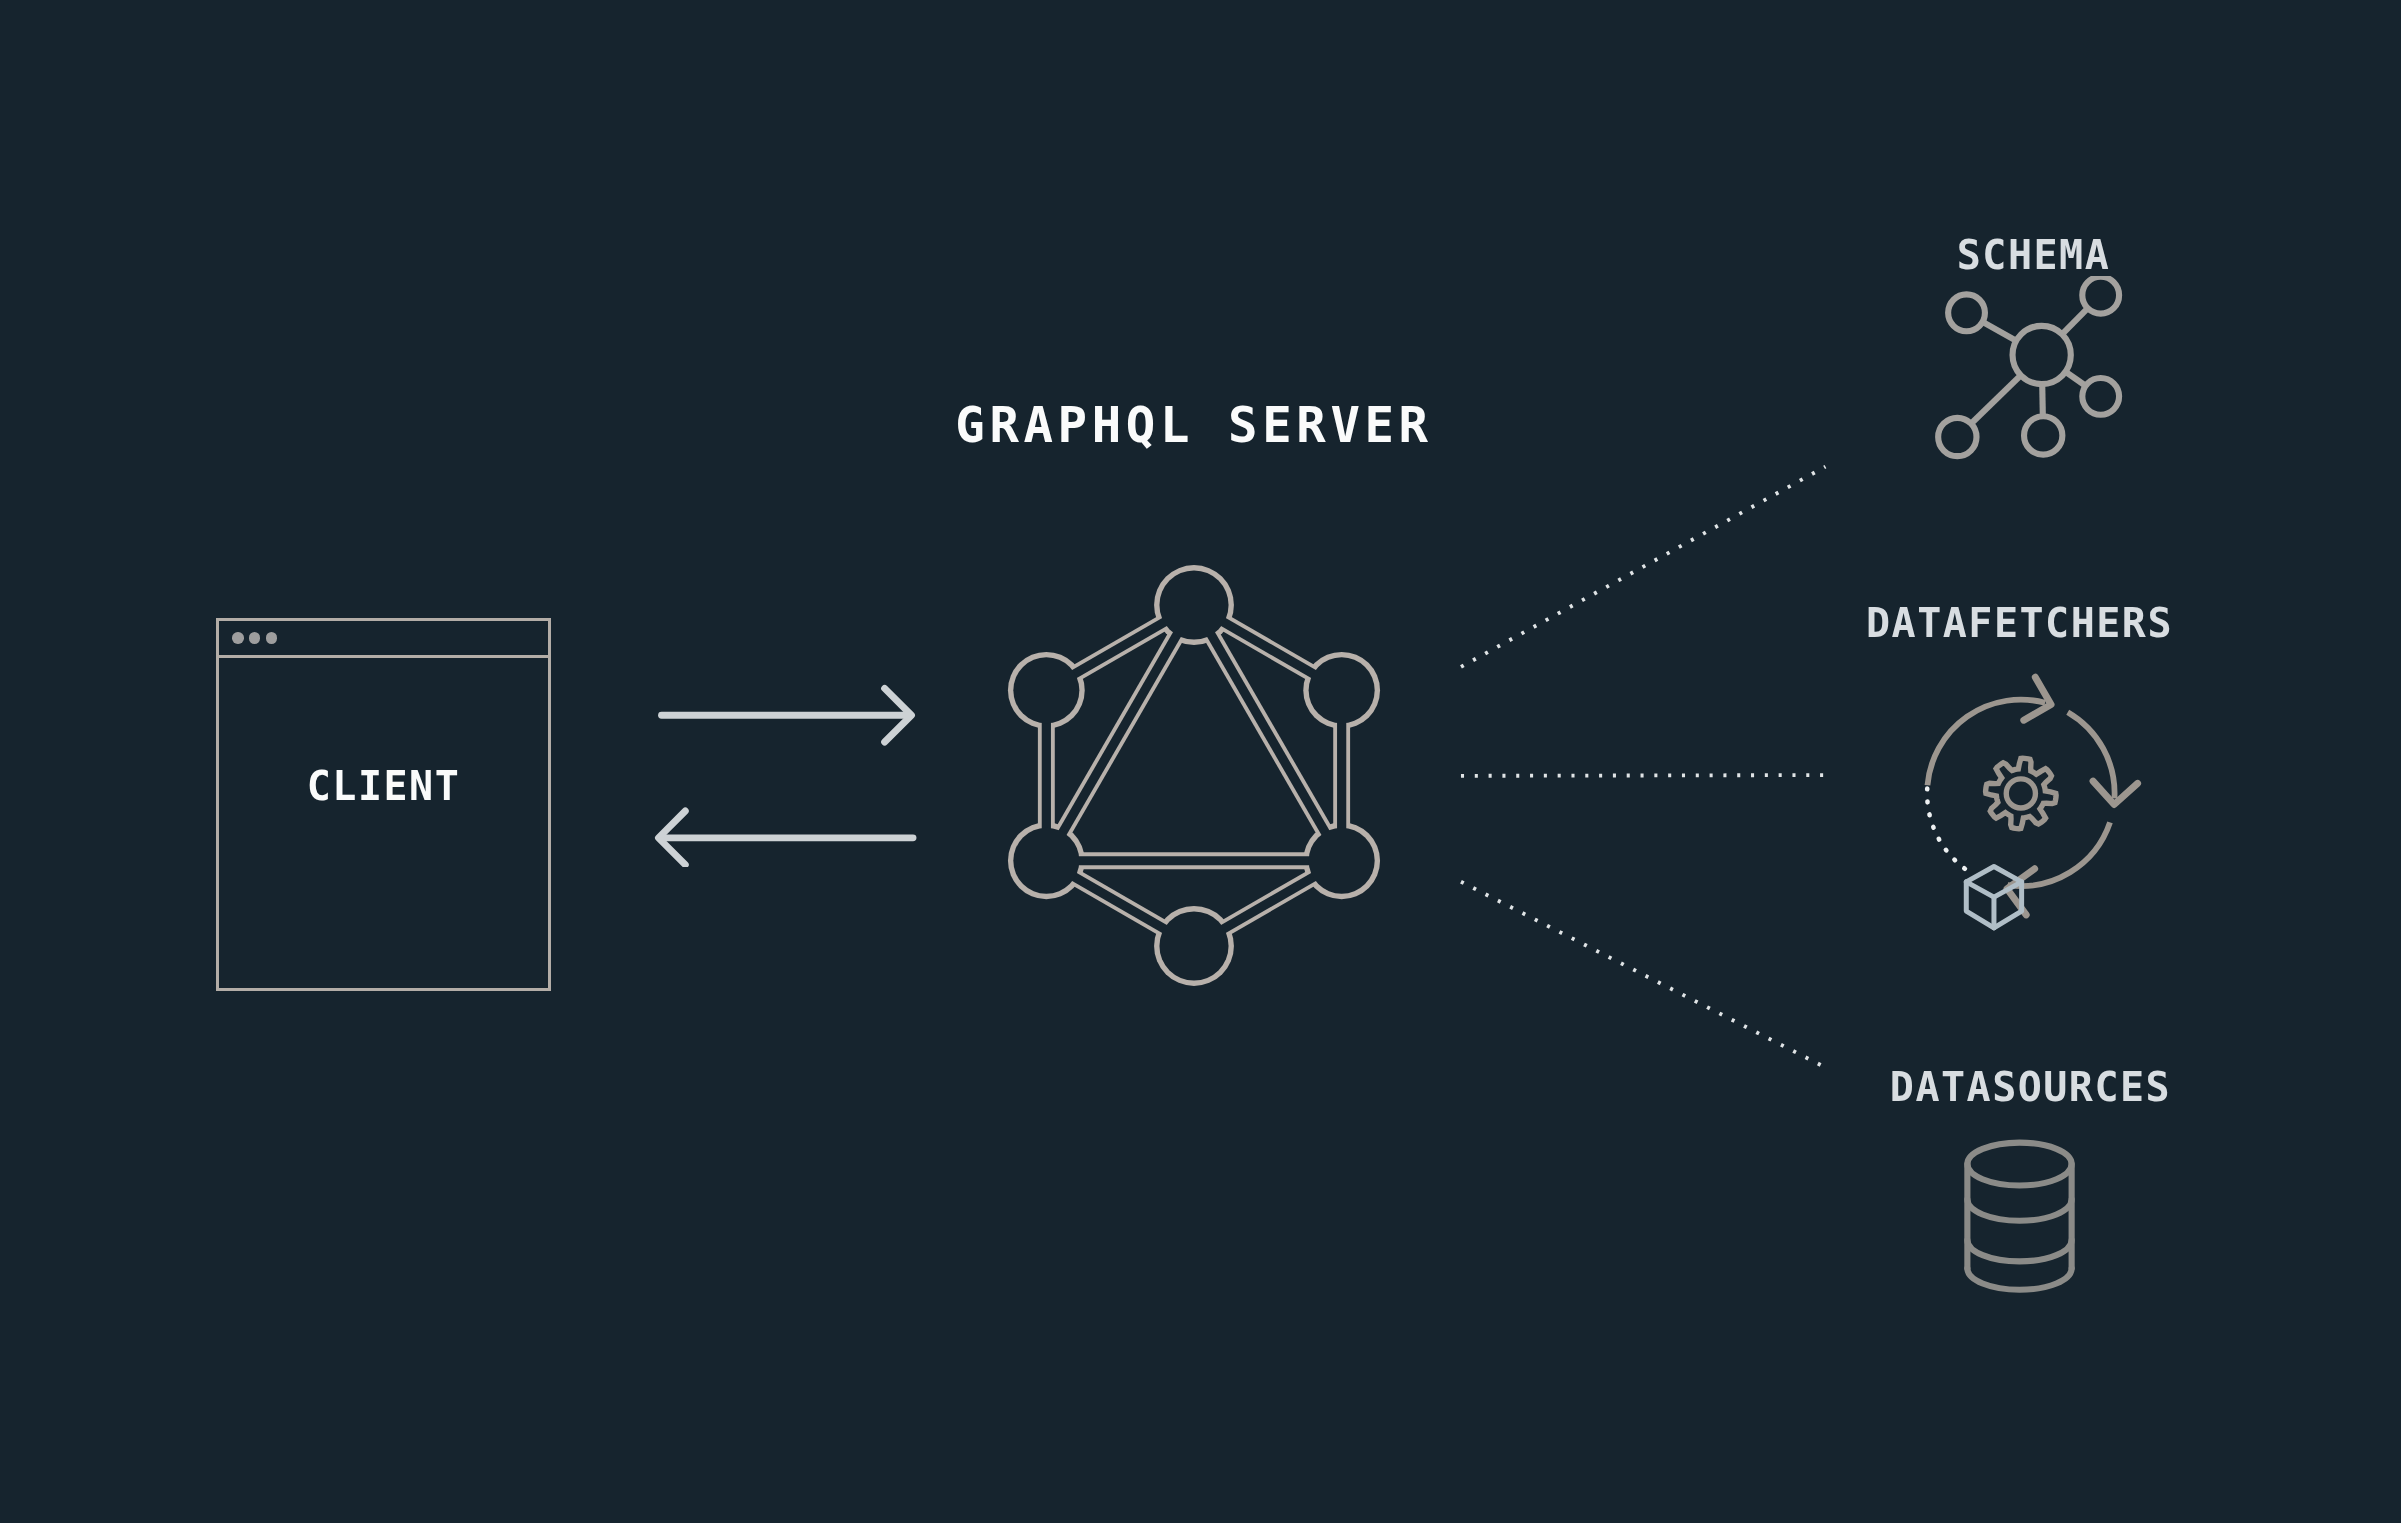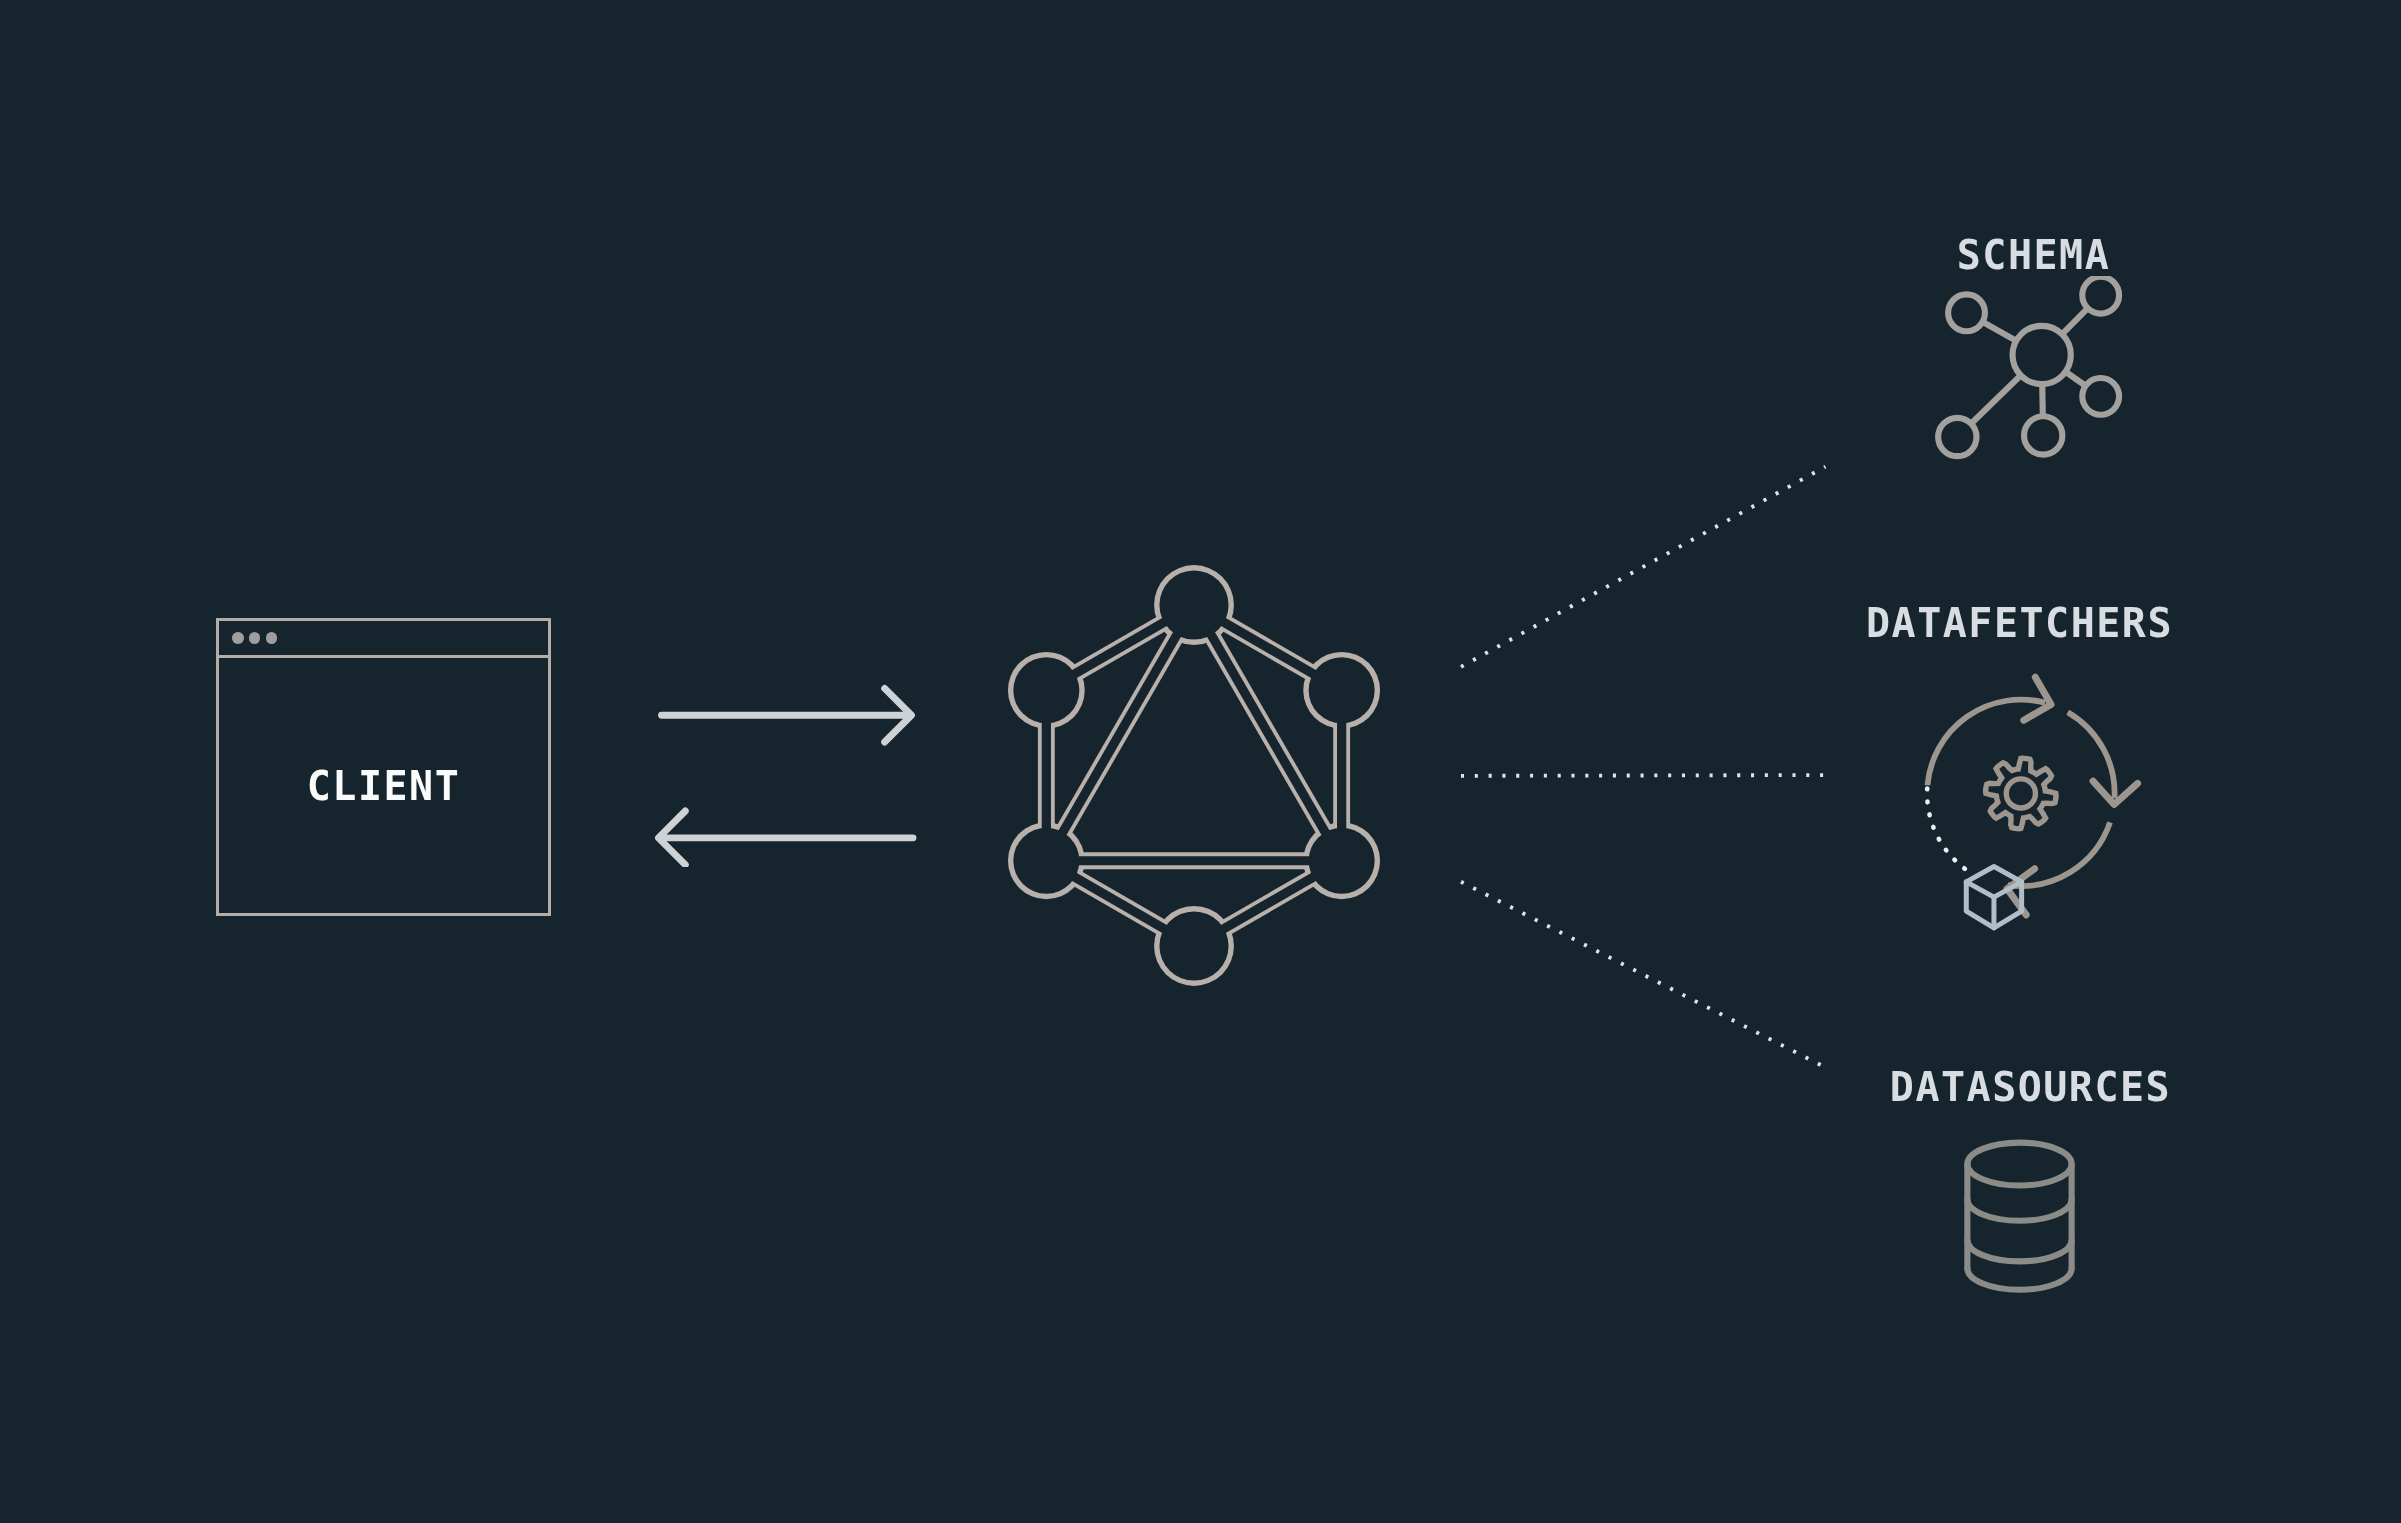--- a/index.html
+++ b/index.html
@@ -20,21 +20,21 @@
   *{margin:0;padding:0;box-sizing:border-box;}
   html,body{background:var(--background);}
   body{
     width:2401px;height:1523px;position:relative;overflow:hidden;
     font-family:"DejaVu Sans Mono","Liberation Mono",monospace;
   }
   .abs{position:absolute;}
 
   
   .client-window{
-    left:216px;top:618px;width:335px;height:298px;
+    left:216px;top:618px;width:335px;height:373px;
     border:3.1px solid var(--window-stroke);
   }
   .titlebar{
     height:37px;border-bottom:3.1px solid var(--window-stroke);
     display:flex;align-items:center;padding-left:13px;
   }
   .win-dot{
     width:11.5px;height:11.5px;border-radius:50%;
     background:var(--window-dots);margin-right:5.4px;display:inline-block;
   }
@@ -118,20 +118,21 @@
     <g>
       <line class="arrow-stroke" x1="32" y1="42" x2="350" y2="42"></line>
       <polyline class="arrow-stroke" points="323,7 358,42 323,77"></polyline>
     </g>
     <g>
       <line class="arrow-stroke" x1="360" y1="202" x2="32" y2="202"></line>
       <polyline class="arrow-stroke" points="63,167 28,202 63,237"></polyline>
     </g>
   </svg>
 
+  <div class="abs server-title">GRAPHQL SERVER</div>
 
   <svg class="abs logo" width="430" height="461" viewBox="-280 -300 560 600">
     <g class="logo-light">
       <line class="logo-bar-light" x1="0" y1="-222" x2="192.3" y2="-111"></line>
       <line class="logo-bar-light" x1="192.3" y1="-111" x2="192.3" y2="111"></line>
       <line class="logo-bar-light" x1="192.3" y1="111" x2="0" y2="222"></line>
       <line class="logo-bar-light" x1="0" y1="222" x2="-192.3" y2="111"></line>
       <line class="logo-bar-light" x1="-192.3" y1="111" x2="-192.3" y2="-111"></line>
       <line class="logo-bar-light" x1="-192.3" y1="-111" x2="0" y2="-222"></line>
       <line class="logo-bar-light" x1="0" y1="-222" x2="192.3" y2="111"></line>

